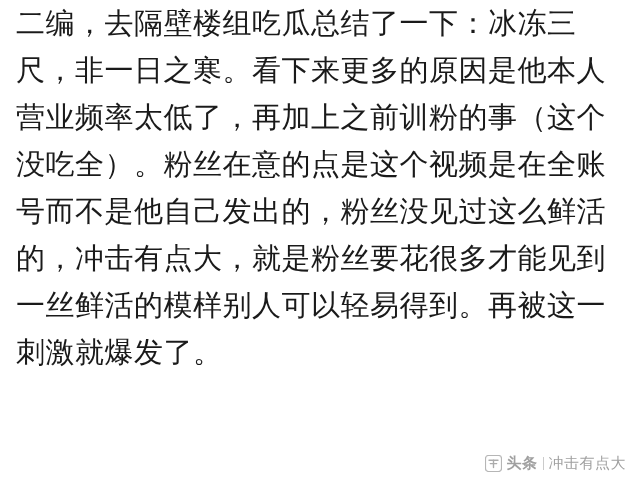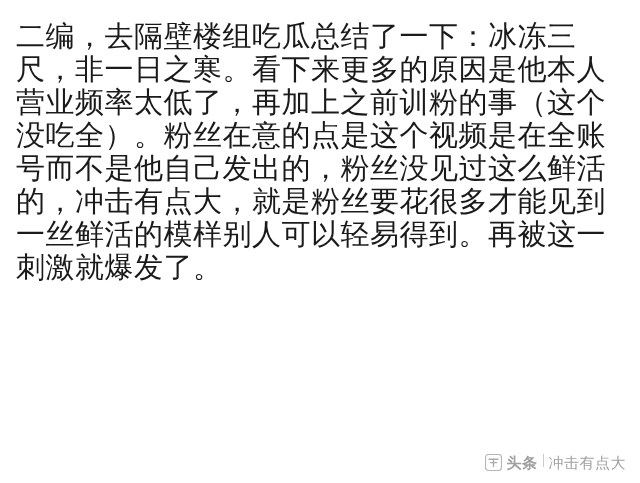--- a/index.html
+++ b/index.html
@@ -16,36 +16,37 @@
   .page {
     position: relative;
     width: 640px;
     height: 483px;
     background: #ffffff;
     box-sizing: border-box;
   }
   .text-block {
     position: absolute;
     left: 16px;
-    top: 20px;
+    top: 0;
     width: 608px;
     color: #1a1a1a;
     font-size: 29px;
-    line-height: 33px;
+    line-height: 47px;
     letter-spacing: 0.5px;
     font-family: "DejaVu Sans", sans-serif;
     text-align: left;
     white-space: pre-wrap;
     word-break: break-all;
   }
   .watermark {
     position: absolute;
     right: 14px;
     bottom: 10px;
     display: flex;
+    align-items: center;
     gap: 5px;
     color: #9b9b9b;
     font-size: 15px;
     font-family: "DejaVu Sans", sans-serif;
     opacity: 0.95;
   }
   .wm-logo {
     display: inline-block;
     width: 17px;
     height: 17px;

